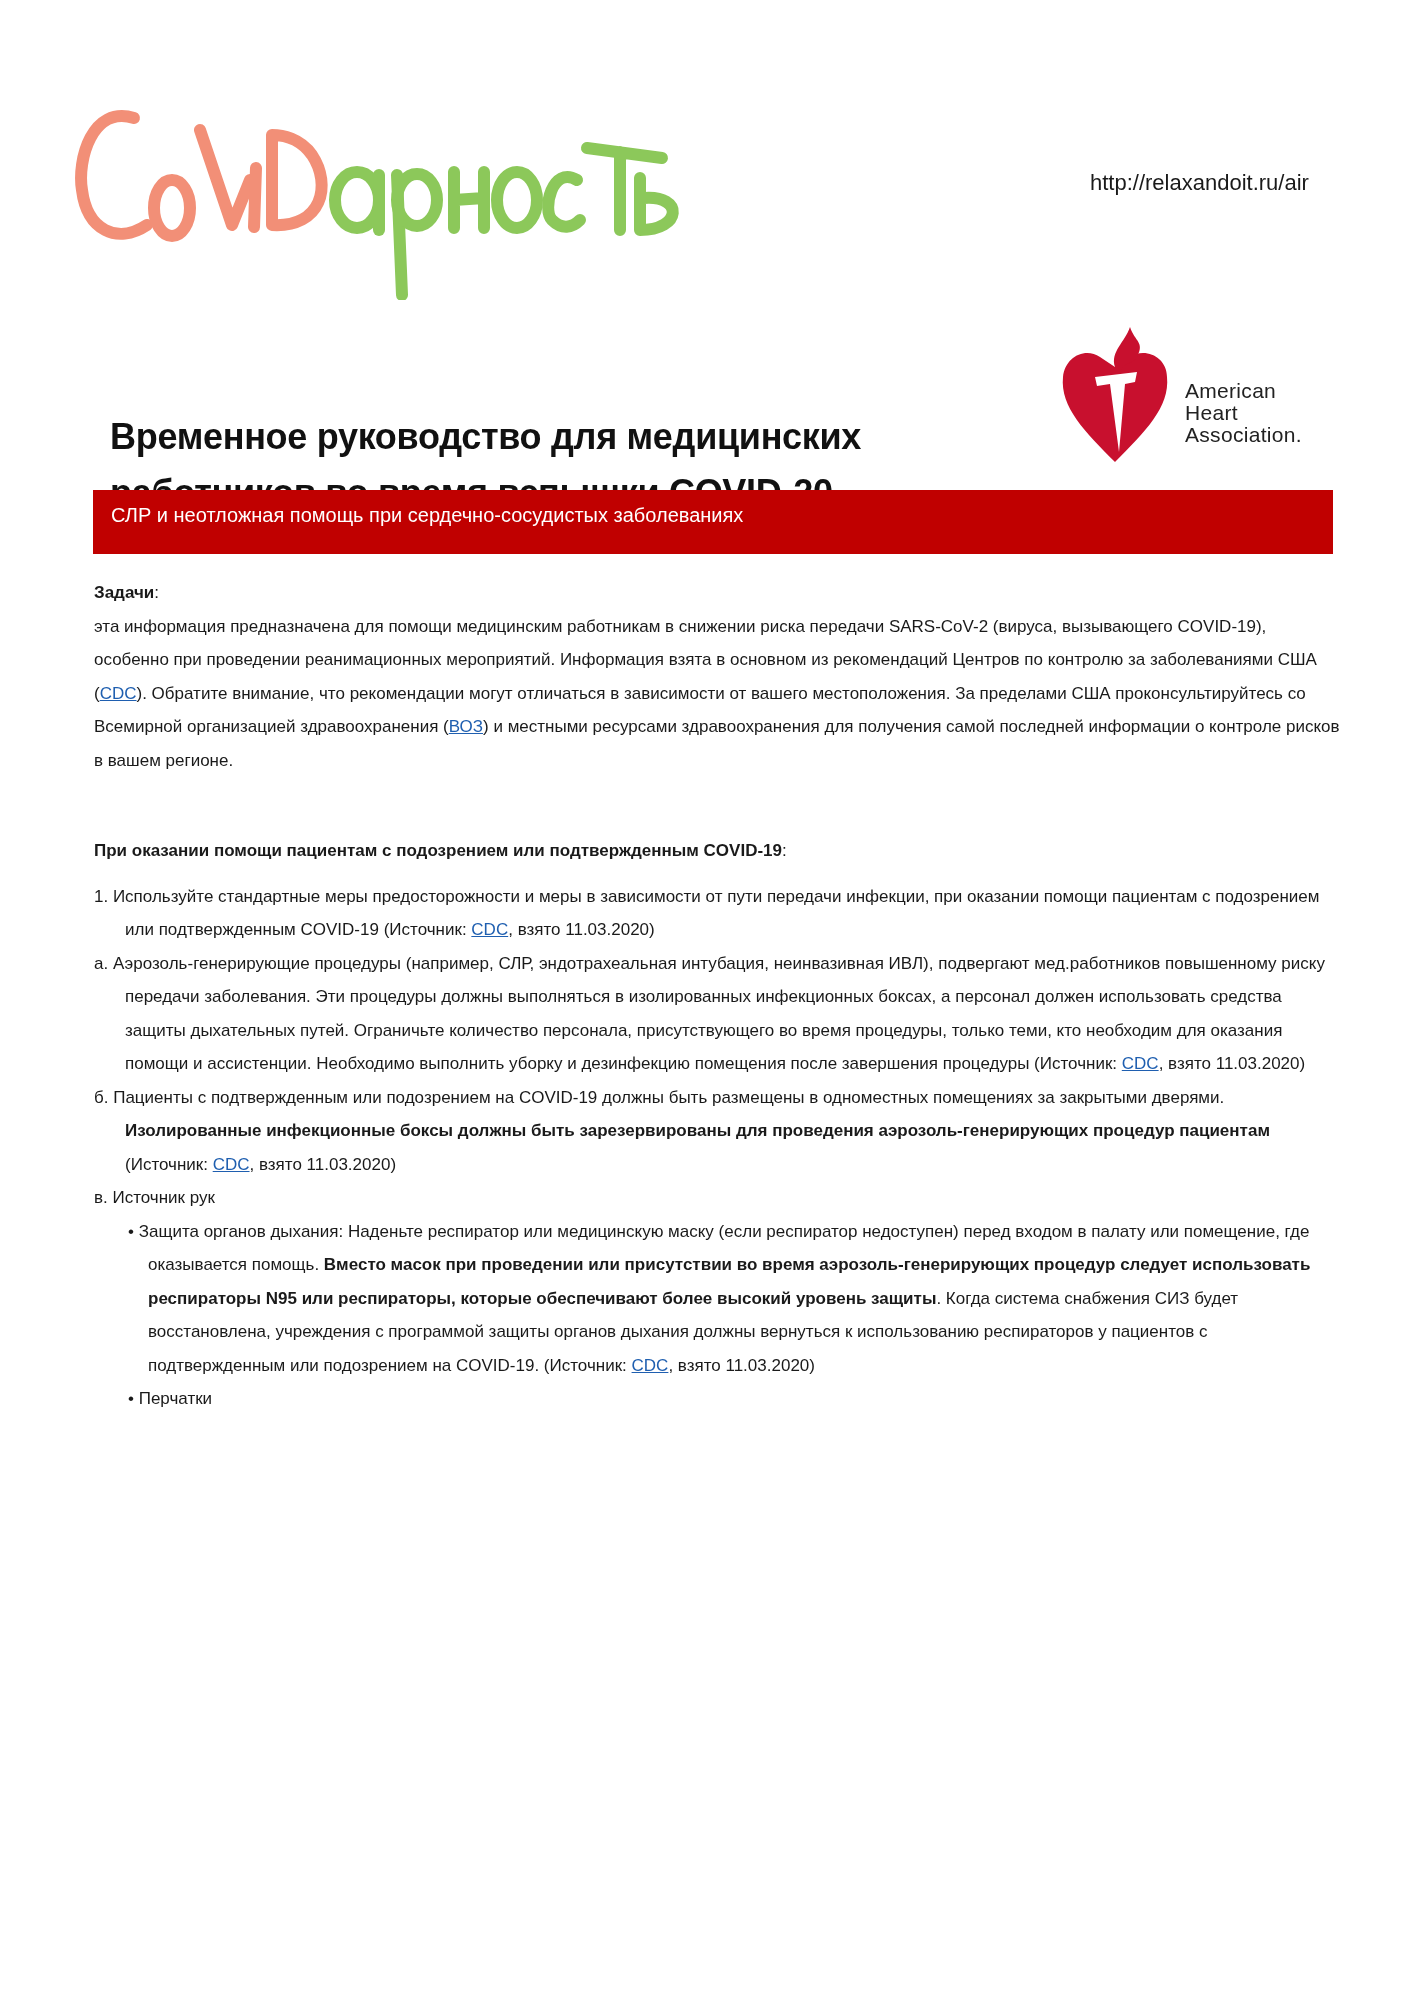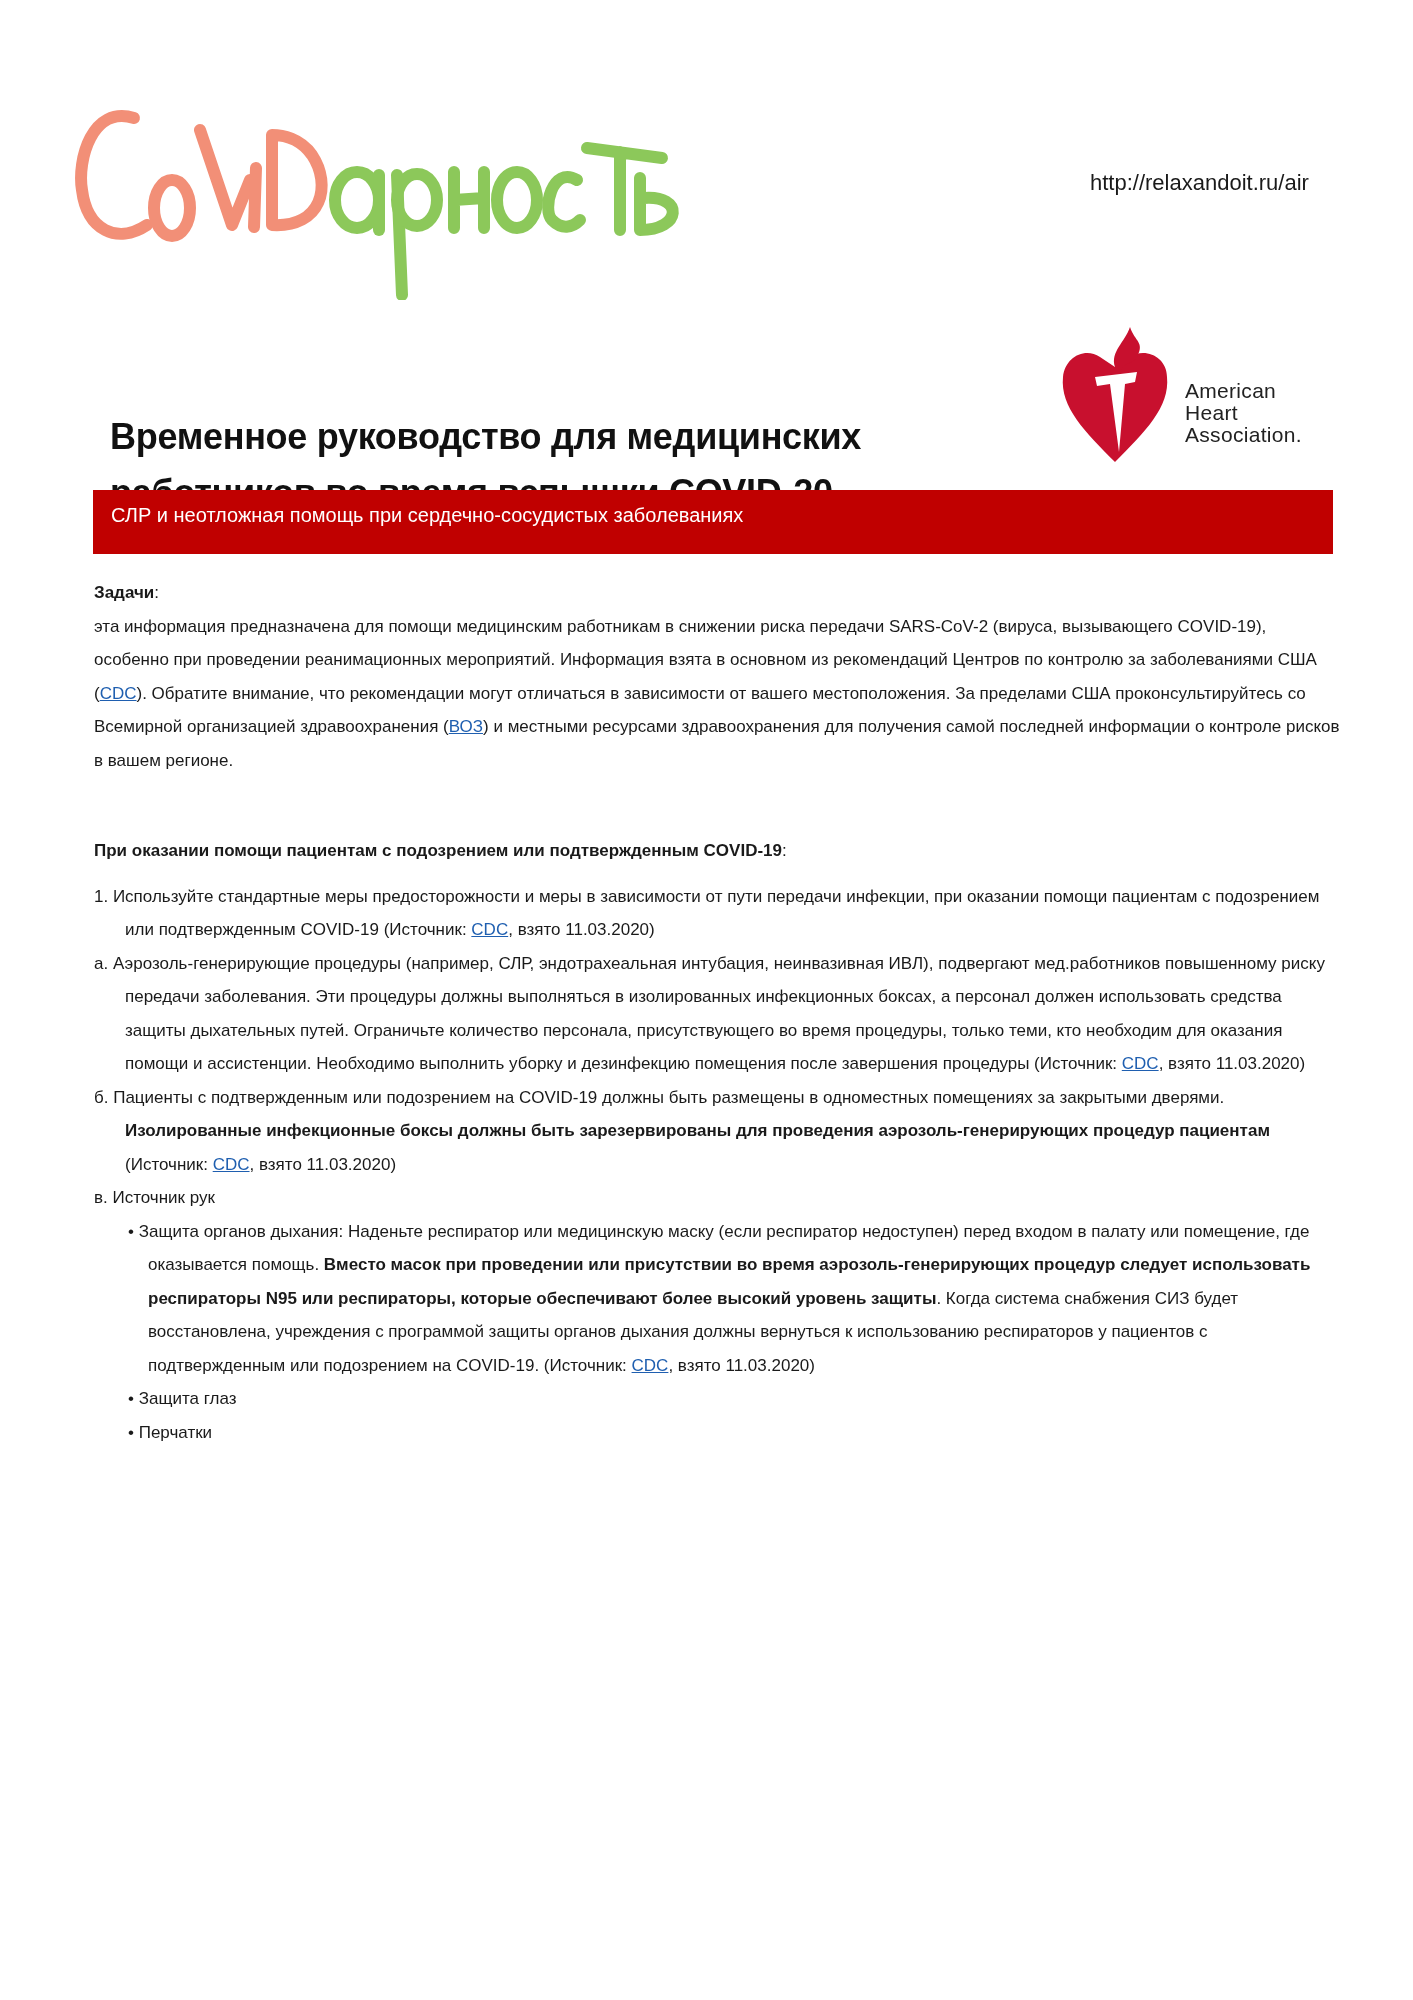--- a/index.html
+++ b/index.html
@@ -92,15 +92,14 @@
 
   <div class="gap2"></div>
   <p><span class="b">При оказании помощи пациентам с подозрением или подтвержденным COVID-19</span><span>:</span></p>
 
   <div class="list-gap"></div>
   <p class="item"><span>1. Используйте стандартные меры предосторожности и меры в зависимости от пути передачи инфекции, при оказании помощи пациентам с подозрением или подтвержденным COVID-19 (Источник: </span><a class="link">CDC</a><span>, взято 11.03.2020)</span></p>
   <p class="item"><span>а. Аэрозоль-генерирующие процедуры (например, СЛР, эндотрахеальная интубация, неинвазивная ИВЛ), подвергают мед.работников повышенному риску передачи заболевания. Эти процедуры должны выполняться в изолированных инфекционных боксах, а персонал должен использовать средства защиты дыхательных путей. Ограничьте количество персонала, присутствующего во время процедуры, только теми, кто необходим для оказания помощи и ассистенции. Необходимо выполнить уборку и дезинфекцию помещения после завершения процедуры (Источник: </span><a class="link">CDC</a><span>,  взято 11.03.2020)</span></p>
   <p class="item"><span>б. Пациенты с подтвержденным или подозрением на COVID-19 должны быть размещены в одноместных помещениях за закрытыми дверями. </span><span class="b">Изолированные инфекционные боксы должны быть зарезервированы для проведения аэрозоль-генерирующих процедур пациентам</span><span> (Источник: </span><a class="link">CDC</a><span>, взято 11.03.2020)</span></p>
   <p class="item">в. Источник рук</p>
   <p class="bullet"><span>•</span> <span>Защита органов дыхания: Наденьте респиратор или медицинскую маску (если респиратор недоступен) перед входом в палату или помещение, где оказывается помощь. </span><span class="b">Вместо масок при проведении или присутствии во время аэрозоль-генерирующих процедур следует использовать респираторы N95 или респираторы, которые обеспечивают более высокий уровень защиты</span><span>. Когда система снабжения СИЗ будет восстановлена, учреждения с программой защиты органов дыхания должны вернуться к использованию респираторов у пациентов с подтвержденным или подозрением на COVID-19. (Источник: </span><a class="link">CDC</a><span>, взято 11.03.2020)</span></p>
-  <p class="bullet-x"><span>•</span> <span>Защита глаз</span></p>
   <p class="bullet-x"><span>•</span> <span>Перчатки</span></p>
 </div>
 
 </body></html>

